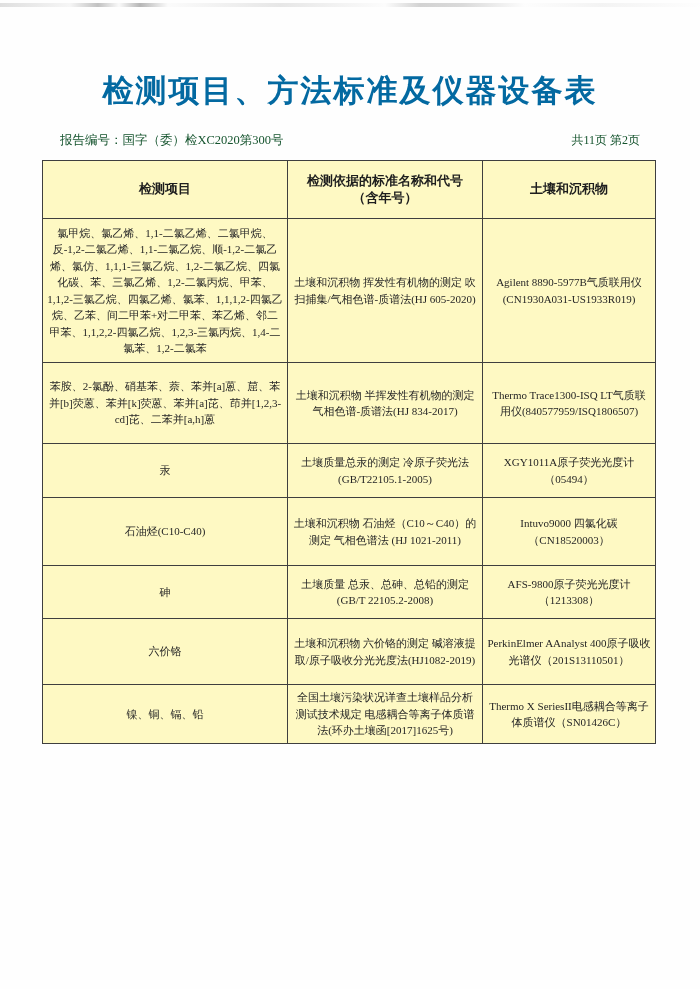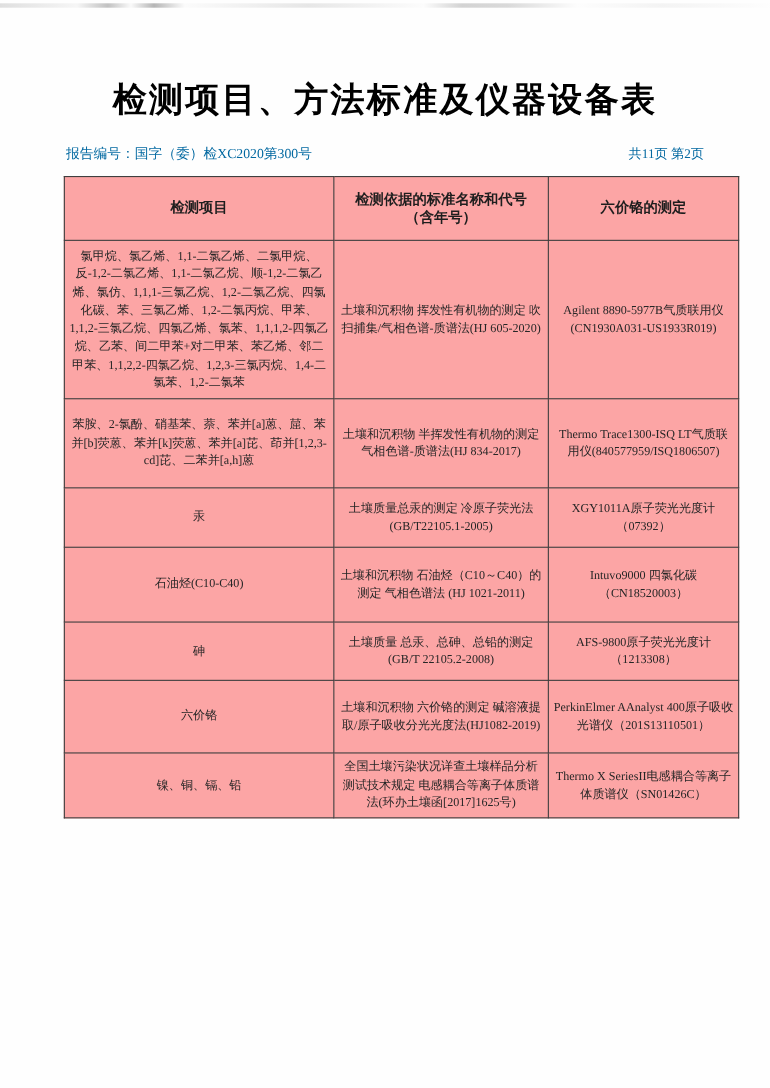--- a/index.html
+++ b/index.html
@@ -22,35 +22,35 @@
       rgba(120,120,120,.45) 14%,rgba(220,220,220,.12) 17%,
       rgba(110,110,110,.50) 20%,rgba(225,225,225,.10) 24%,
       rgba(170,170,170,.28) 40%,rgba(230,230,230,.08) 55%,
       rgba(140,140,140,.38) 60%,rgba(150,150,150,.35) 66%,
       rgba(235,235,235,.06) 75%,rgba(200,200,200,.20) 86%,
       rgba(240,240,240,.04) 100%);
   }
   .title{
     position:absolute;top:70px;left:0;width:100%;
     margin:0;text-align:center;
-    font-size:31px;font-weight:bold;color:#000000;
+    font-size:31px;font-weight:bold;color:#0369a1;
     letter-spacing:2px;
   }
   .meta-row{
     position:absolute;top:132px;left:60px;width:580px;
     display:flex;justify-content:space-between;align-items:flex-end;
-    font-size:12.5px;color:#0369a1;
+    font-size:12.5px;color:#14532d;
   }
   .meta-row .pg{font-size:12px;}
   table.main-table{
-    position:absolute;top:160px;left:58px;
+    position:absolute;top:160px;left:42px;
     width:613px;
     border-collapse:collapse;
     table-layout:fixed;
-    background:#fca5a5;
+    background:#fef9c3;
   }
   table.main-table th,table.main-table td{
     border:1.4px solid #3f3f3f;
     text-align:center;
     vertical-align:middle;
     padding:2px 4px;
     font-size:11px;
     line-height:16.5px;
     color:#262626;
     word-break:break-word;
@@ -90,38 +90,38 @@
       <col style="width:195px">
       <col style="width:173px">
     </colgroup>
     <thead>
       <tr class="th-row">
         <th>检测项目</th>
         <th>
           <div>检测依据的标准名称和代号</div>
           <div>（含年号）</div>
         </th>
-        <th>六价铬的测定</th>
+        <th>土壤和沉积物</th>
       </tr>
     </thead>
     <tbody>
       <tr class="r0">
         <td class="cell-item">氯甲烷、氯乙烯、1,1-二氯乙烯、二氯甲烷、反-1,2-二氯乙烯、1,1-二氯乙烷、顺-1,2-二氯乙烯、氯仿、1,1,1-三氯乙烷、1,2-二氯乙烷、四氯化碳、苯、三氯乙烯、1,2-二氯丙烷、甲苯、1,1,2-三氯乙烷、四氯乙烯、氯苯、1,1,1,2-四氯乙烷、乙苯、间二甲苯+对二甲苯、苯乙烯、邻二甲苯、1,1,2,2-四氯乙烷、1,2,3-三氯丙烷、1,4-二氯苯、1,2-二氯苯</td>
         <td>土壤和沉积物 挥发性有机物的测定 吹扫捕集/气相色谱-质谱法(HJ 605-2020)</td>
         <td>Agilent 8890-5977B气质联用仪 (CN1930A031-US1933R019)</td>
       </tr>
       <tr class="r1">
         <td class="cell-item">苯胺、2-氯酚、硝基苯、萘、苯并[a]蒽、䓛、苯并[b]荧蒽、苯并[k]荧蒽、苯并[a]芘、茚并[1,2,3-cd]芘、二苯并[a,h]蒽</td>
         <td>土壤和沉积物 半挥发性有机物的测定 气相色谱-质谱法(HJ 834-2017)</td>
         <td>Thermo Trace1300-ISQ LT气质联用仪(840577959/ISQ1806507)</td>
       </tr>
       <tr class="r2">
         <td class="cell-item">汞</td>
         <td>土壤质量总汞的测定 冷原子荧光法(GB/T22105.1-2005)</td>
-        <td>XGY1011A原子荧光光度计（07392）</td>
+        <td>XGY1011A原子荧光光度计（05494）</td>
       </tr>
       <tr class="r4">
         <td class="cell-item">石油烃(C10-C40)</td>
         <td>土壤和沉积物 石油烃（C10～C40）的测定 气相色谱法 (HJ 1021-2011)</td>
         <td>Intuvo9000 四氯化碳（CN18520003）</td>
       </tr>
       <tr class="r5">
         <td class="cell-item">砷</td>
         <td>土壤质量 总汞、总砷、总铅的测定 (GB/T 22105.2-2008)</td>
         <td>AFS-9800原子荧光光度计（1213308）</td>

